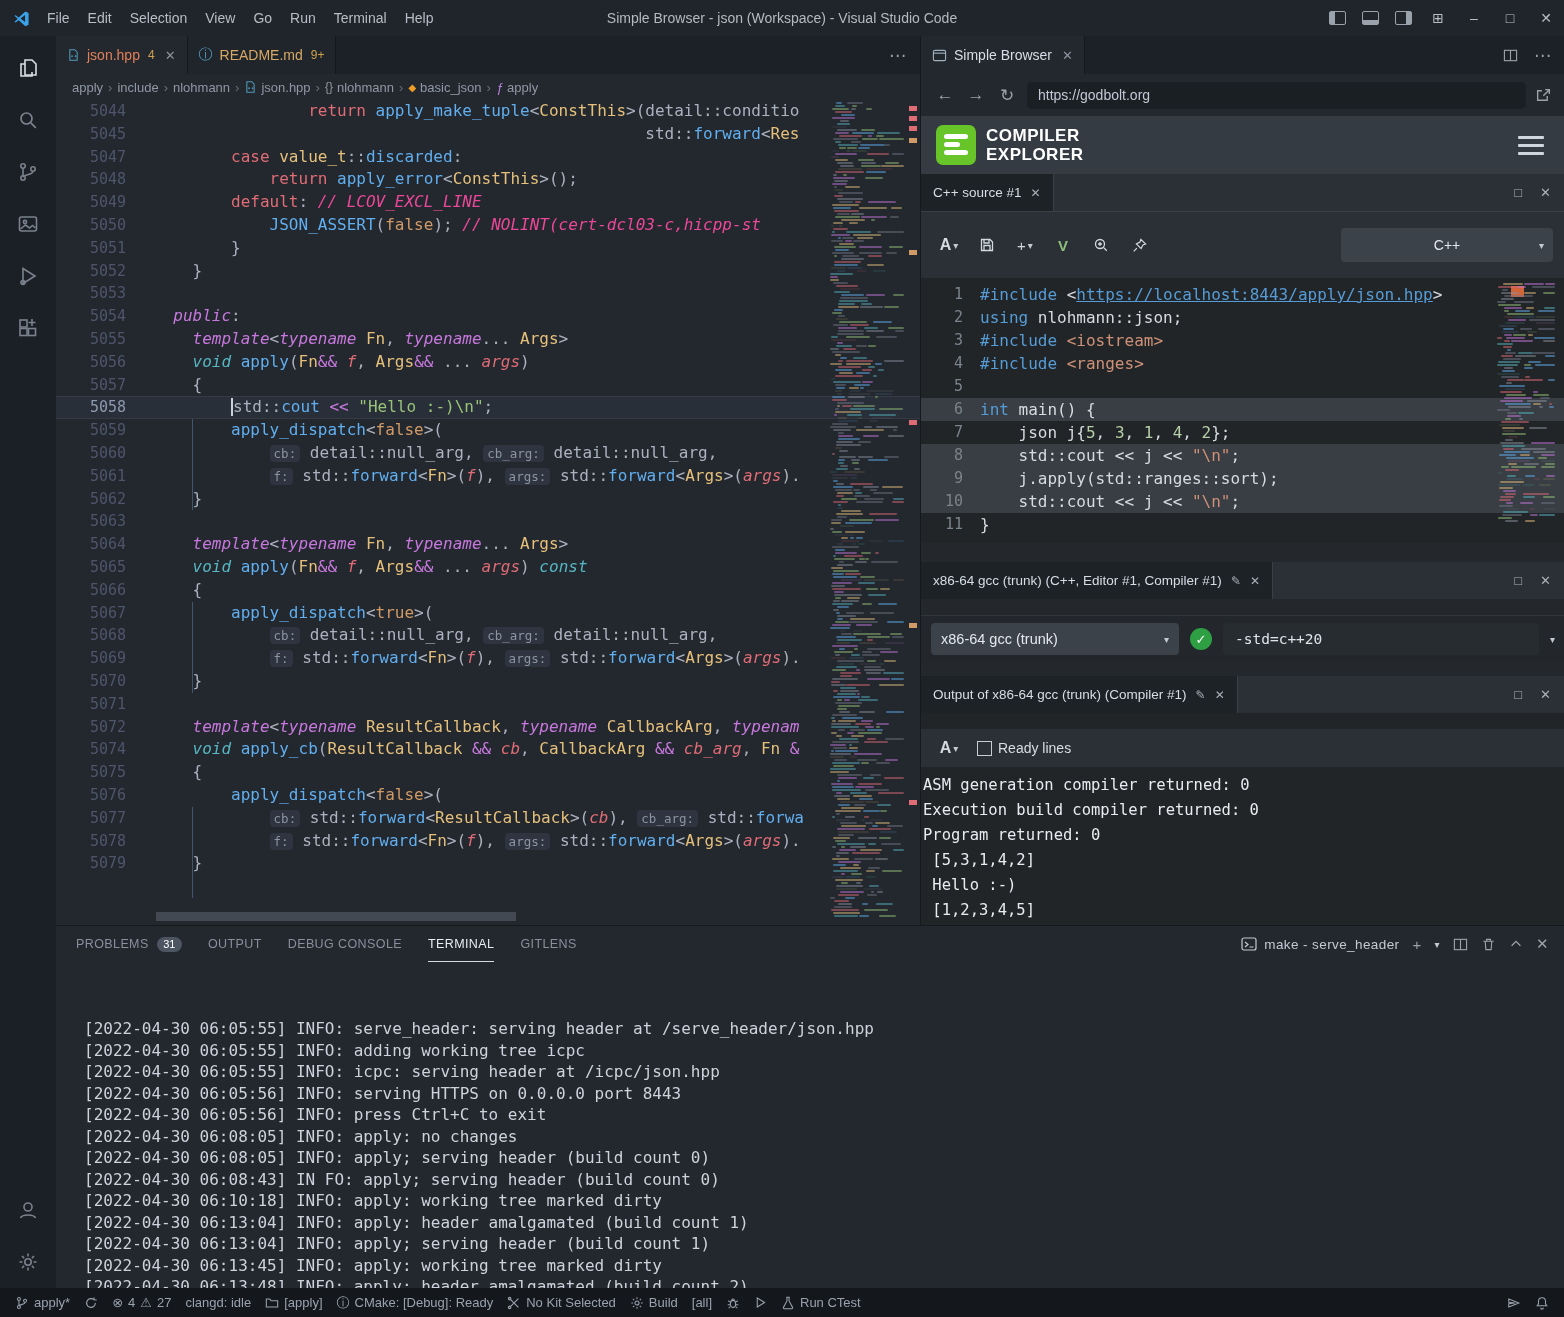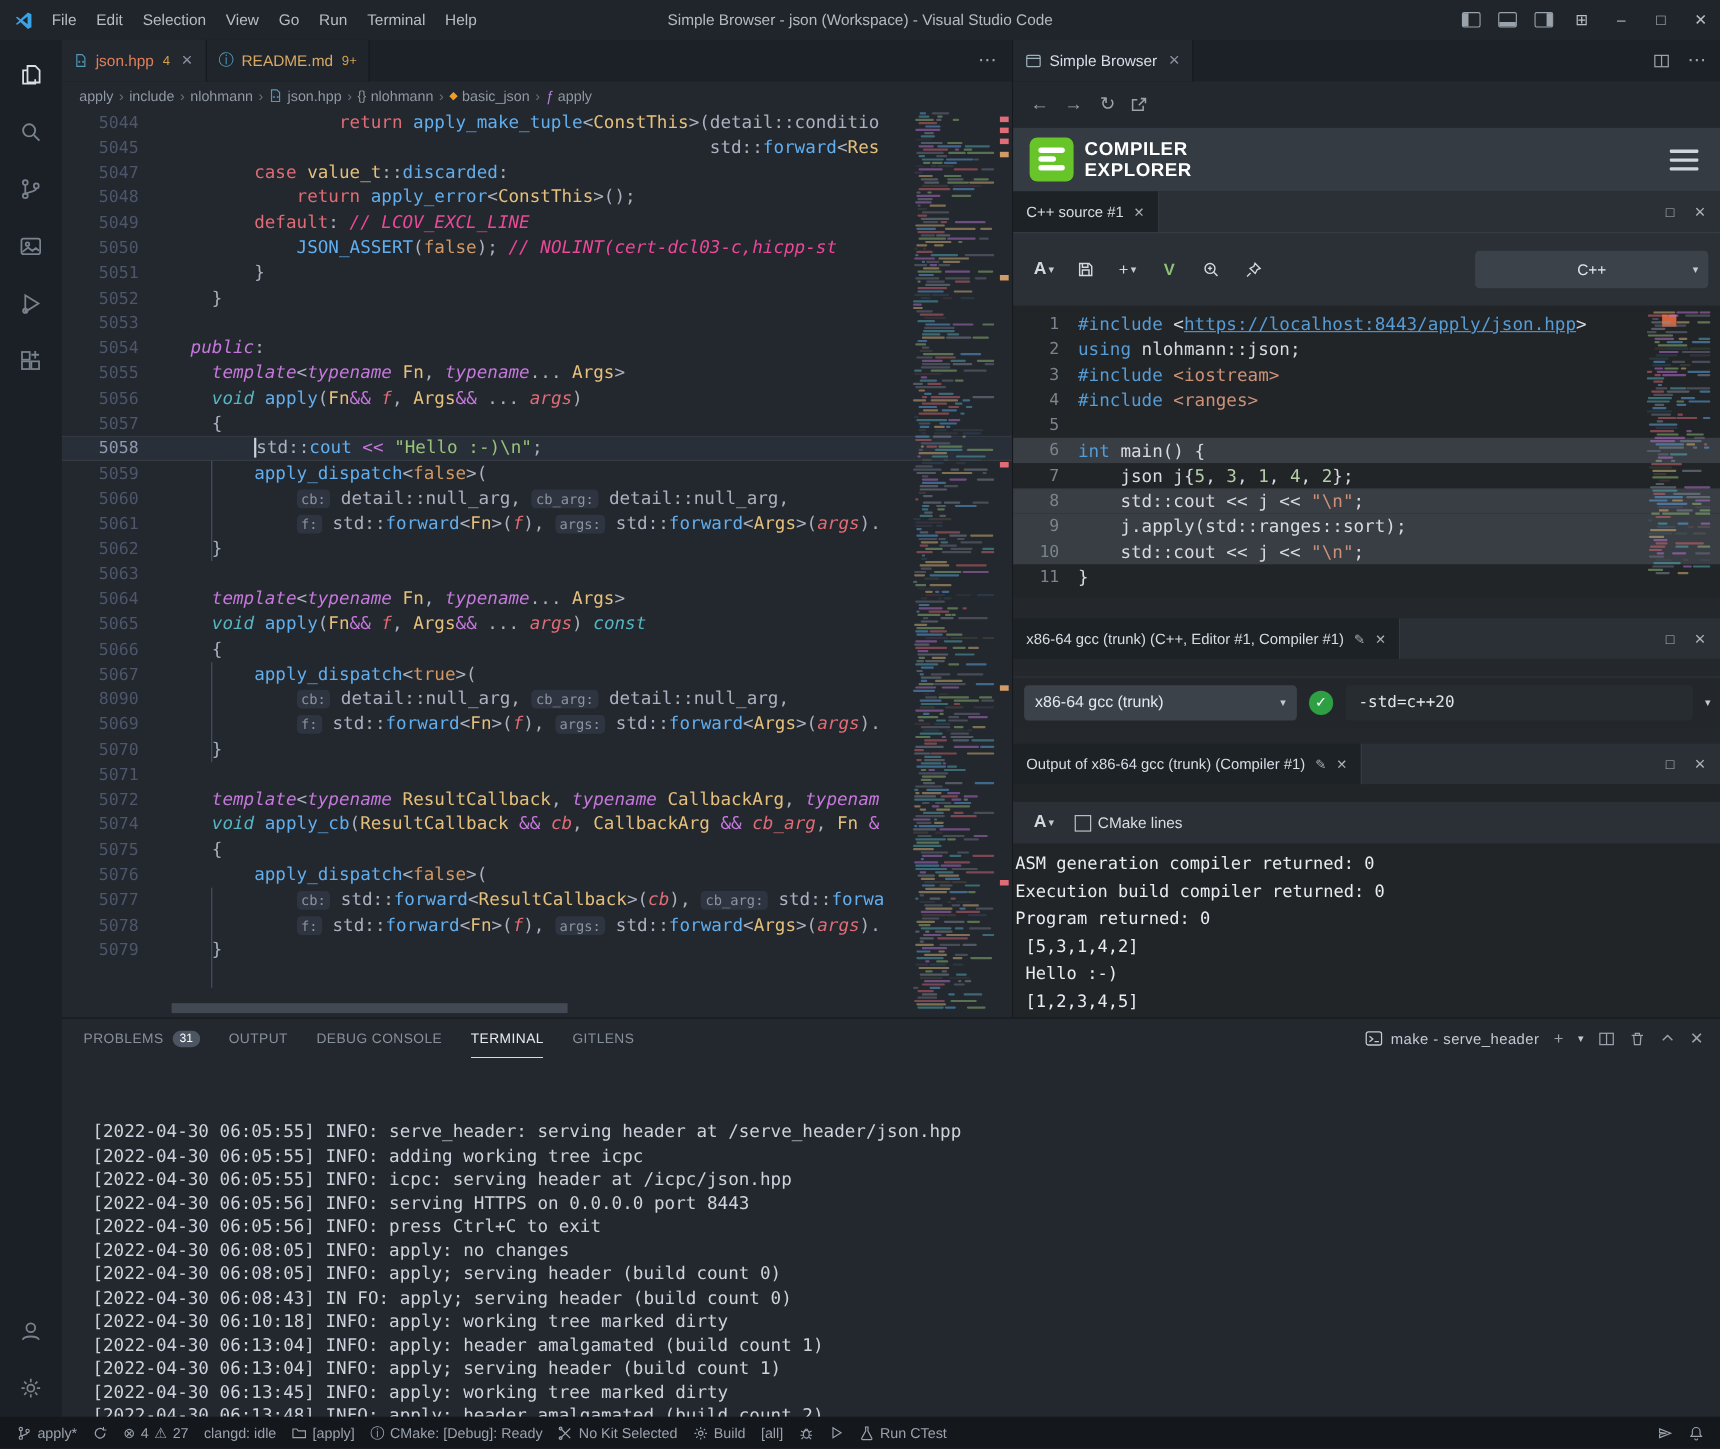--- a/index.html
+++ b/index.html
@@ -302,21 +302,21 @@
           <div class="crow cur-line"><span class="ln">5058</span><span class="ltx"><span class="tk-p">        </span><span class="tk-cur"></span><span class="tk-p">std::</span><span class="tk-f">cout</span><span class="tk-p"> </span><span class="tk-o">&lt;&lt;</span><span class="tk-p"> </span><span class="tk-s">"Hello :-)\n"</span><span class="tk-p">;</span></span></div>
           <div class="crow"><span class="ln">5059</span><span class="ltx"><span class="tk-p">        </span><span class="tk-f">apply_dispatch</span><span class="tk-p">&lt;</span><span class="tk-n">false</span><span class="tk-p">&gt;(</span></span></div>
           <div class="crow"><span class="ln">5060</span><span class="ltx"><span class="tk-p">            </span><span class="tk-h">cb:</span><span class="tk-p"> detail::null_arg, </span><span class="tk-h">cb_arg:</span><span class="tk-p"> detail::null_arg,</span></span></div>
           <div class="crow"><span class="ln">5061</span><span class="ltx"><span class="tk-p">            </span><span class="tk-h">f:</span><span class="tk-p"> std::</span><span class="tk-f">forward</span><span class="tk-p">&lt;</span><span class="tk-y">Fn</span><span class="tk-p">&gt;(</span><span class="tk-i">f</span><span class="tk-p">), </span><span class="tk-h">args:</span><span class="tk-p"> std::</span><span class="tk-f">forward</span><span class="tk-p">&lt;</span><span class="tk-y">Args</span><span class="tk-p">&gt;(</span><span class="tk-i">args</span><span class="tk-p">).</span></span></div>
           <div class="crow"><span class="ln">5062</span><span class="ltx"><span class="tk-p">    }</span></span></div>
           <div class="crow"><span class="ln">5063</span><span class="ltx"></span></div>
           <div class="crow"><span class="ln">5064</span><span class="ltx"><span class="tk-p">    </span><span class="tk-t">template</span><span class="tk-p">&lt;</span><span class="tk-t">typename</span><span class="tk-p"> </span><span class="tk-y">Fn</span><span class="tk-p">, </span><span class="tk-t">typename</span><span class="tk-p">... </span><span class="tk-y">Args</span><span class="tk-p">&gt;</span></span></div>
           <div class="crow"><span class="ln">5065</span><span class="ltx"><span class="tk-p">    </span><span class="tk-v">void</span><span class="tk-p"> </span><span class="tk-f">apply</span><span class="tk-p">(</span><span class="tk-y">Fn</span><span class="tk-o">&amp;&amp;</span><span class="tk-p"> </span><span class="tk-i">f</span><span class="tk-p">, </span><span class="tk-y">Args</span><span class="tk-o">&amp;&amp;</span><span class="tk-p"> ... </span><span class="tk-i">args</span><span class="tk-p">) </span><span class="tk-v">const</span></span></div>
           <div class="crow"><span class="ln">5066</span><span class="ltx"><span class="tk-p">    {</span></span></div>
           <div class="crow"><span class="ln">5067</span><span class="ltx"><span class="tk-p">        </span><span class="tk-f">apply_dispatch</span><span class="tk-p">&lt;</span><span class="tk-n">true</span><span class="tk-p">&gt;(</span></span></div>
-          <div class="crow"><span class="ln">8090</span><span class="ltx"><span class="tk-p">            </span><span class="tk-h">cb:</span><span class="tk-p"> detail::null_arg, </span><span class="tk-h">cb_arg:</span><span class="tk-p"> detail::null_arg,</span></span></div>
+          <div class="crow"><span class="ln">5068</span><span class="ltx"><span class="tk-p">            </span><span class="tk-h">cb:</span><span class="tk-p"> detail::null_arg, </span><span class="tk-h">cb_arg:</span><span class="tk-p"> detail::null_arg,</span></span></div>
           <div class="crow"><span class="ln">5069</span><span class="ltx"><span class="tk-p">            </span><span class="tk-h">f:</span><span class="tk-p"> std::</span><span class="tk-f">forward</span><span class="tk-p">&lt;</span><span class="tk-y">Fn</span><span class="tk-p">&gt;(</span><span class="tk-i">f</span><span class="tk-p">), </span><span class="tk-h">args:</span><span class="tk-p"> std::</span><span class="tk-f">forward</span><span class="tk-p">&lt;</span><span class="tk-y">Args</span><span class="tk-p">&gt;(</span><span class="tk-i">args</span><span class="tk-p">).</span></span></div>
           <div class="crow"><span class="ln">5070</span><span class="ltx"><span class="tk-p">    }</span></span></div>
           <div class="crow"><span class="ln">5071</span><span class="ltx"></span></div>
           <div class="crow"><span class="ln">5072</span><span class="ltx"><span class="tk-p">    </span><span class="tk-t">template</span><span class="tk-p">&lt;</span><span class="tk-t">typename</span><span class="tk-p"> </span><span class="tk-y">ResultCallback</span><span class="tk-p">, </span><span class="tk-t">typename</span><span class="tk-p"> </span><span class="tk-y">CallbackArg</span><span class="tk-p">, </span><span class="tk-t">typenam</span></span></div>
           <div class="crow"><span class="ln">5074</span><span class="ltx"><span class="tk-p">    </span><span class="tk-v">void</span><span class="tk-p"> </span><span class="tk-f">apply_cb</span><span class="tk-p">(</span><span class="tk-y">ResultCallback</span><span class="tk-p"> </span><span class="tk-o">&amp;&amp;</span><span class="tk-p"> </span><span class="tk-i">cb</span><span class="tk-p">, </span><span class="tk-y">CallbackArg</span><span class="tk-p"> </span><span class="tk-o">&amp;&amp;</span><span class="tk-p"> </span><span class="tk-i">cb_arg</span><span class="tk-p">, </span><span class="tk-y">Fn</span><span class="tk-p"> </span><span class="tk-o">&amp;</span></span></div>
           <div class="crow"><span class="ln">5075</span><span class="ltx"><span class="tk-p">    {</span></span></div>
           <div class="crow"><span class="ln">5076</span><span class="ltx"><span class="tk-p">        </span><span class="tk-f">apply_dispatch</span><span class="tk-p">&lt;</span><span class="tk-n">false</span><span class="tk-p">&gt;(</span></span></div>
           <div class="crow"><span class="ln">5077</span><span class="ltx"><span class="tk-p">            </span><span class="tk-h">cb:</span><span class="tk-p"> std::</span><span class="tk-f">forward</span><span class="tk-p">&lt;</span><span class="tk-y">ResultCallback</span><span class="tk-p">&gt;(</span><span class="tk-i">cb</span><span class="tk-p">), </span><span class="tk-h">cb_arg:</span><span class="tk-p"> std::</span><span class="tk-f">forwa</span></span></div>
           <div class="crow"><span class="ln">5078</span><span class="ltx"><span class="tk-p">            </span><span class="tk-h">f:</span><span class="tk-p"> std::</span><span class="tk-f">forward</span><span class="tk-p">&lt;</span><span class="tk-y">Fn</span><span class="tk-p">&gt;(</span><span class="tk-i">f</span><span class="tk-p">), </span><span class="tk-h">args:</span><span class="tk-p"> std::</span><span class="tk-f">forward</span><span class="tk-p">&lt;</span><span class="tk-y">Args</span><span class="tk-p">&gt;(</span><span class="tk-i">args</span><span class="tk-p">).</span></span></div>
           <div class="crow"><span class="ln">5079</span><span class="ltx"><span class="tk-p">    }</span></span></div>
@@ -1455,20 +1455,21 @@
               <path d="M8 2.5v11"></path>
             </svg>
           </span>
         <span>⋯</span>
       </div>
     </div>
     <div class="browser-bar">
       <span class="nav-ic">←</span>
       <span class="nav-ic">→</span>
       <span class="nav-ic">↻</span>
+      <div class="url">https://godbolt.org</div>
       <span>
           <svg width="17" height="17" viewBox="0 0 16 16" fill="none" stroke="#9aa2ab" stroke-width="1.3">
             <path d="M6.5 3.5h-4v9h9v-4"></path>
             <path d="M9.5 2.5h4v4M13.5 2.5 7.8 8.2"></path>
           </svg>
         </span>
     </div>
 
     <div class="ce-page">
       <div class="ce-header">
@@ -1906,21 +1907,21 @@
 
       <div class="ce-strip"></div>
 
       <div class="ce-toolbar2">
         <div class="ce-tbtn">
             <b>A</b>
             <span class="ce-caret">▾</span>
           </div>
         <div class="ce-wrap">
           <span class="ce-checkbox"></span>
-          <span>CMake lines</span>
+          <span>Ready lines</span>
         </div>
       </div>
 
       <div class="ce-out"><div>ASM generation compiler returned: 0</div><div>Execution build compiler returned: 0</div><div>Program returned: 0</div><div> [5,3,1,4,2]</div><div> Hello :-)</div><div> [1,2,3,4,5]</div></div>
     </div>
   </div>
 
   <div class="panel">
     <div class="panel-tabs">
       <div style="display:flex;gap:26px;height:100%;align-items:center;">

